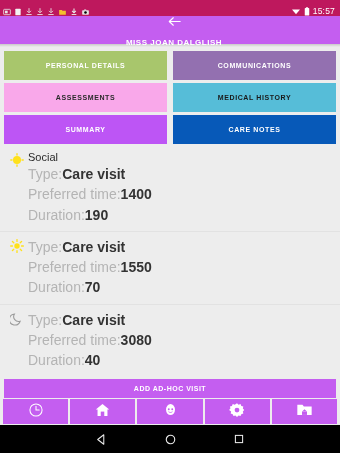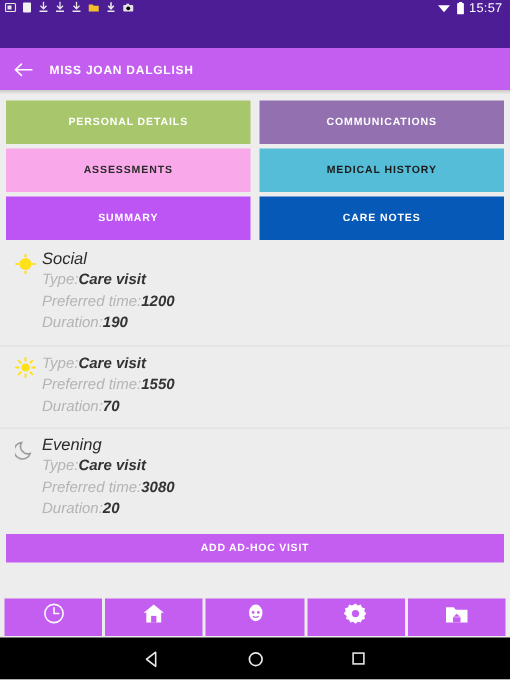--- a/index.html
+++ b/index.html
@@ -6,61 +6,61 @@
   html, body {
     width: 340px; height: 453px;
     font-family: "Liberation Sans", sans-serif;
     background: #ededed;
     overflow: hidden;
   }
   #app { position: relative; width: 340px; height: 453px; background: #ededed; }
 
   
   .statusbar {
-    height: 32px; background: #4c1d95; color: #fff;
-    display: flex; align-items: flex-start; padding: 0 3px;
+    height: 16px; background: #be185d; color: #fff;
+    display: flex; align-items: flex-end; padding: 0 3px;
     font-size: 8px;
   }
   .sb-left { display: flex; align-items: center; gap: 3px; }
   .sb-right { margin-left: auto; display: flex; align-items: center; gap: 3px; padding-right: 2px; }
   .sb-icon { display: inline-flex; align-items: center; justify-content: center; }
   .sb-clock { font-size: 8.5px; letter-spacing: .2px; }
 
   
   .titlebar {
     height: 28px; background: #c45ef0; display: flex; align-items: center;
-    padding-left: 8px; gap: 11px;
+    padding-left: 8px; gap: 11px; flex-direction: column;
   }
   .back-arrow { width: 14px; height: 14px; display: inline-flex; align-items: center; justify-content: center; }
   .title-text {
     color: #fff; font-size: 8px; font-weight: bold; letter-spacing: .5px;
   }
   .title-shadow { height: 3px; background: linear-gradient(#c9c9c9, #ededed); }
 
   
   .grid {
     padding: 4px 4px 2px 4px; display: grid;
     grid-template-columns: 1fr 1fr; gap: 3px 6px;
   }
   .tile {
     height: 29px; display: flex; align-items: center; justify-content: center;
     font-size: 7px; font-weight: bold; letter-spacing: .6px; text-align: center;
   }
 
   
-  .list { background: #ededed; font-style: italic; }
+  .list { background: #ededed; }
   .visit {
     position: relative; display: flex; padding: 5px 6px 6px 6px;
     border-bottom: 1px solid #e2e2e2;
   }
   .visit:last-child { border-bottom: none; }
   .visit-icon { width: 22px; flex: 0 0 22px; padding-top: 2px; display: flex; justify-content: center; }
   .visit-body { flex: 1; }
   .visit-title { font-size: 11px; color: #2b2b2b; margin-bottom: 1px; }
-  .visit-row { font-size: 10px; color: #b4b4b4; line-height: 1.45; }
+  .visit-row { font-size: 14px; color: #b4b4b4; line-height: 1.45; }
   .visit-row b { color: #333; font-weight: bold; }
 
   
   .adhoc-wrap { padding: 2px 4px 0 4px; }
   .adhoc {
     height: 19px; background: #c45ef0; color: #fff;
     display: flex; align-items: center; justify-content: center;
     font-size: 7px; font-weight: bold; letter-spacing: .5px;
   }
 
@@ -193,21 +193,21 @@
               <path d="M8 .9v1.4M8 13.7v1.4M.9 8h1.4M13.7 8h1.4"></path>
             </g>
           </svg>
       </div>
       <div class="visit-body">
         <div class="visit-title">Social</div>
         <div class="visit-row">
           <span>Type:</span><b>Care visit</b>
         </div>
         <div class="visit-row">
-          <span>Preferred time:</span><b>1200</b>
+          <span>Preferred time:</span><b>1400</b>
         </div>
         <div class="visit-row">
           <span>Duration:</span><b>190</b>
         </div>
       </div>
     </div>
 
     <div class="visit">
       <div class="visit-icon">
         <svg width="14" height="14" viewBox="0 0 16 16">
@@ -230,29 +230,28 @@
       </div>
     </div>
 
     <div class="visit">
       <div class="visit-icon">
         <svg width="14" height="14" viewBox="0 0 16 16">
             <path d="M11.6 10.6A5.6 5.6 0 0 1 5.1 2.3a6.3 6.3 0 1 0 6.5 8.3z" fill="none" stroke="#9b9b9b" stroke-width="1.2"></path>
           </svg>
       </div>
       <div class="visit-body">
-        <div class="visit-title">Evening</div>
         <div class="visit-row">
           <span>Type:</span><b>Care visit</b>
         </div>
         <div class="visit-row">
           <span>Preferred time:</span><b>3080</b>
         </div>
         <div class="visit-row">
-          <span>Duration:</span><b>20</b>
+          <span>Duration:</span><b>40</b>
         </div>
       </div>
     </div>
 
   </div>
 
   <div class="adhoc-wrap">
     <div class="adhoc">
       <span>ADD AD-HOC VISIT</span>
     </div>

